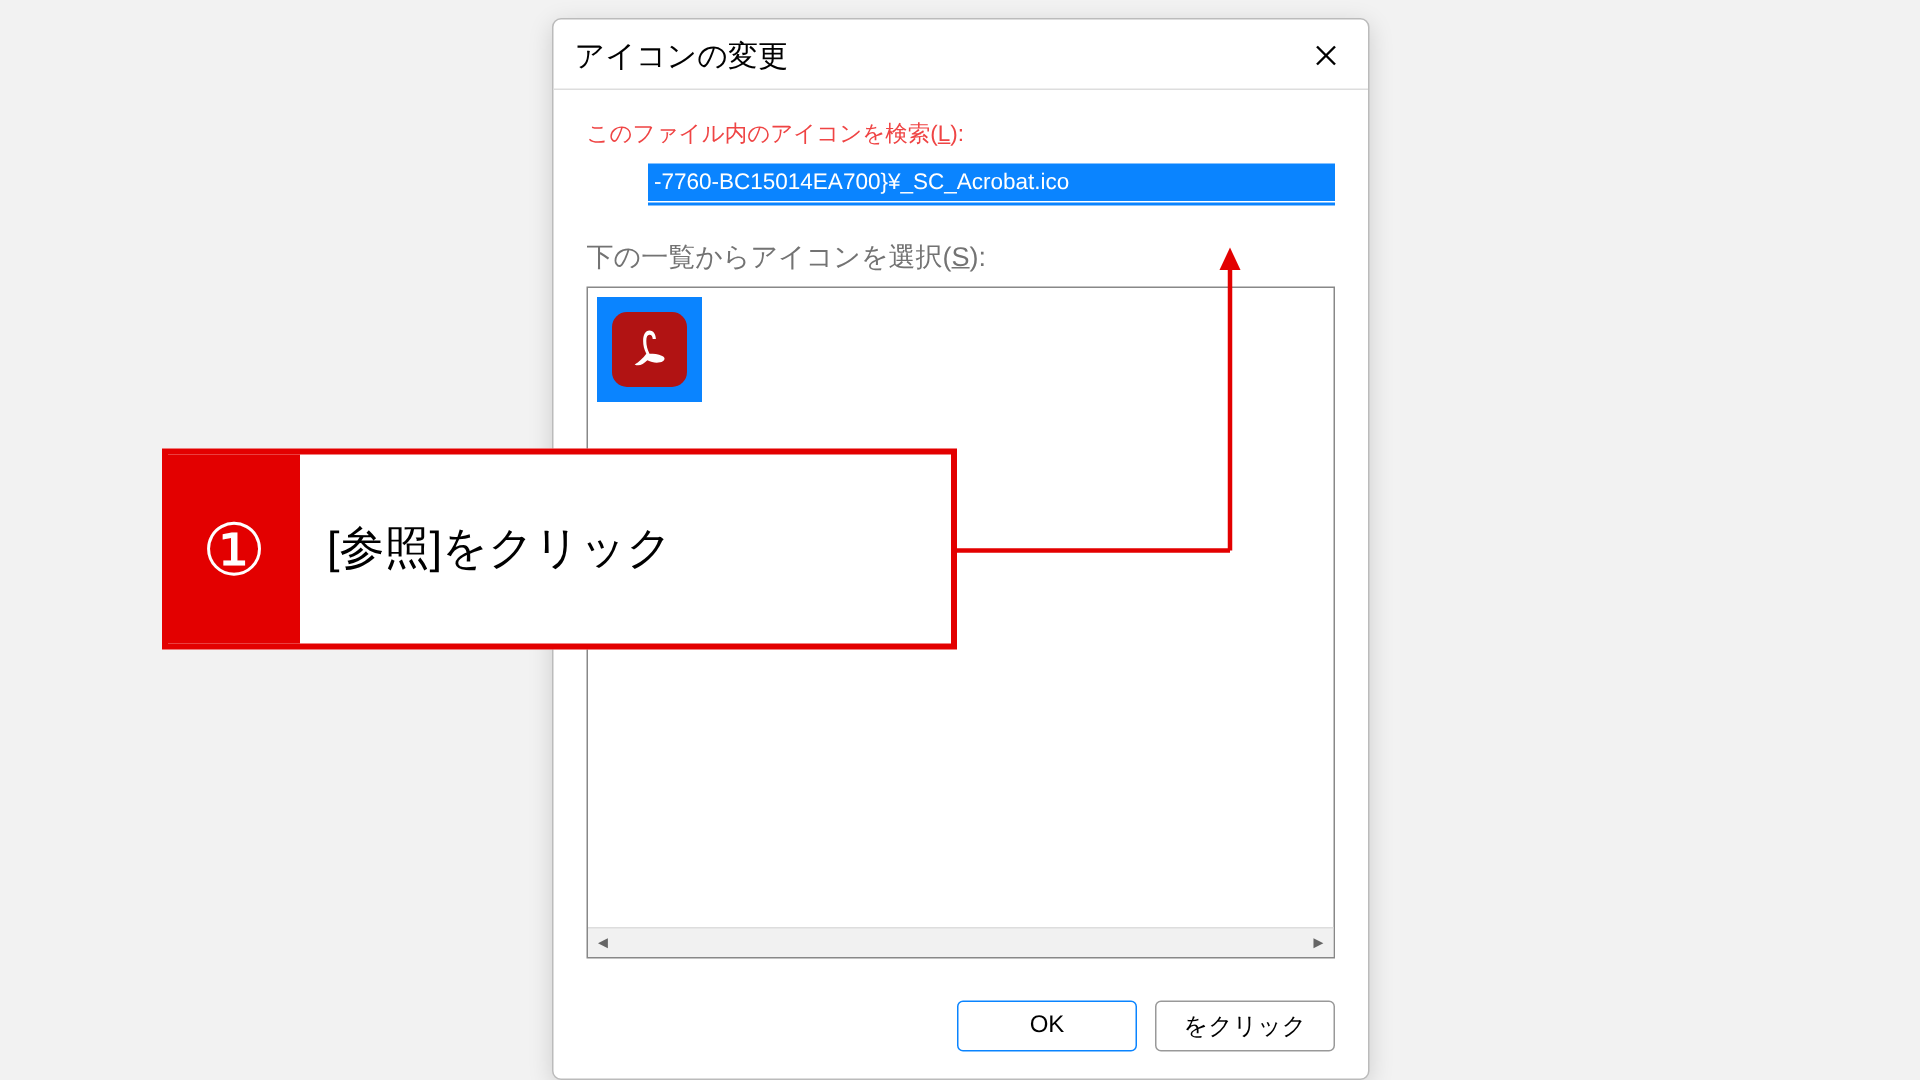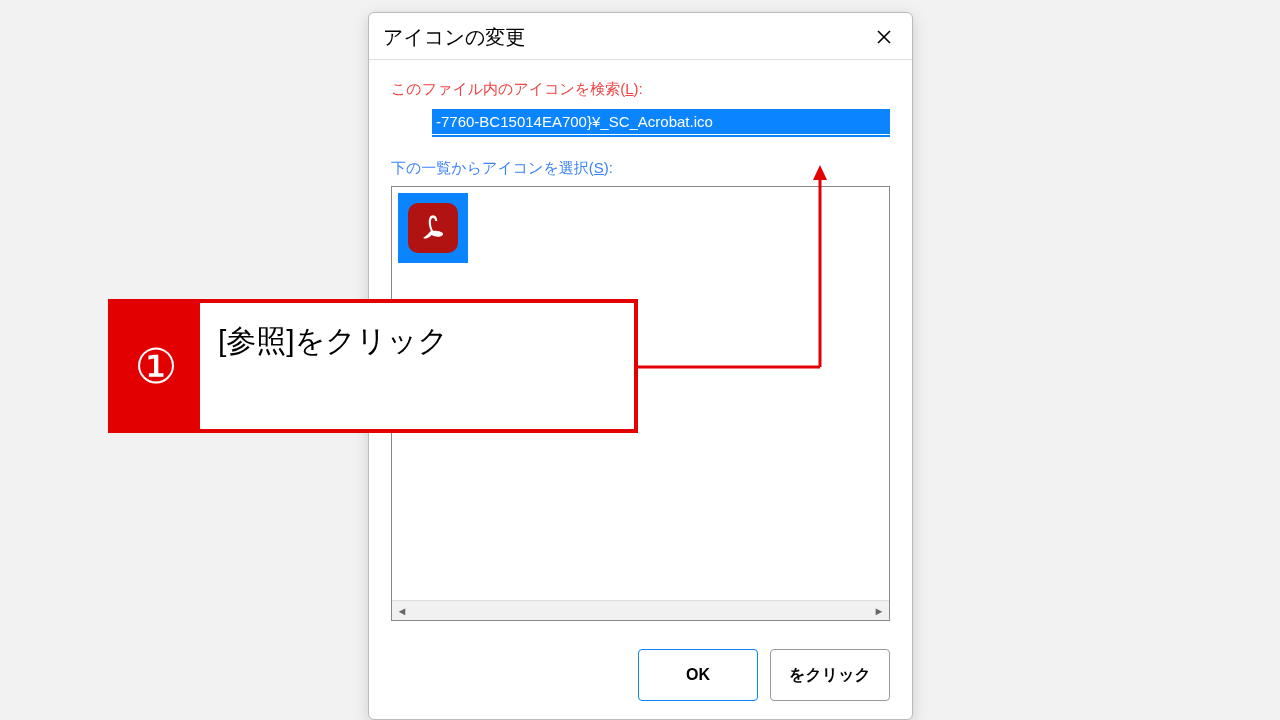--- a/index.html
+++ b/index.html
@@ -91,22 +91,22 @@
       cursor: pointer;
       position: relative;
     }
     .browse-highlight {
       position: absolute;
       inset: -4px;
       border: 3px dashed #e30000;
       pointer-events: none;
     }
     .label2 {
-      font-size: 15px;
-      color: #3b82f6;
+      font-size: 18px;
+      color: #737373;
       margin-bottom: 8px;
     }
     .icon-list {
       border: 1px solid #888;
       flex: 1;
       min-height: 330px;
       position: relative;
       padding: 6px;
       overflow: hidden;
     }
@@ -152,30 +152,29 @@
       cursor: pointer;
     }
     .button-row {
       display: flex;
       justify-content: flex-end;
       gap: 12px;
       padding: 18px 22px 18px 22px;
     }
     .dlg-btn {
       min-width: 120px;
-      height: 52px;
+      height: 34px;
       background: #fff;
       border: 1px solid #999;
       border-radius: 4px;
       font-size: 16px;
       display: flex;
       align-items: center;
       justify-content: center;
       cursor: pointer;
-      font-weight: bold;
     }
     .dlg-btn.primary { border: 1.5px solid #0a84ff; }
     
     .callout {
       position: absolute;
       left: 108px;
       top: 299px;
       width: 530px;
       height: 134px;
       background: #fff;
@@ -195,21 +194,21 @@
       font-weight: normal;
     }
     .callout .text {
       flex: 1;
       padding: 14px 18px;
       font-size: 30px;
       line-height: 1.6;
       color: #000;
       display: flex;
       flex-direction: column;
-      justify-content: space-between;
+      justify-content: center;
     }
     .arrow-line {
       position: absolute;
       z-index: 5;
       pointer-events: none;
     }
   </style>
 </head>
 <body>
 

